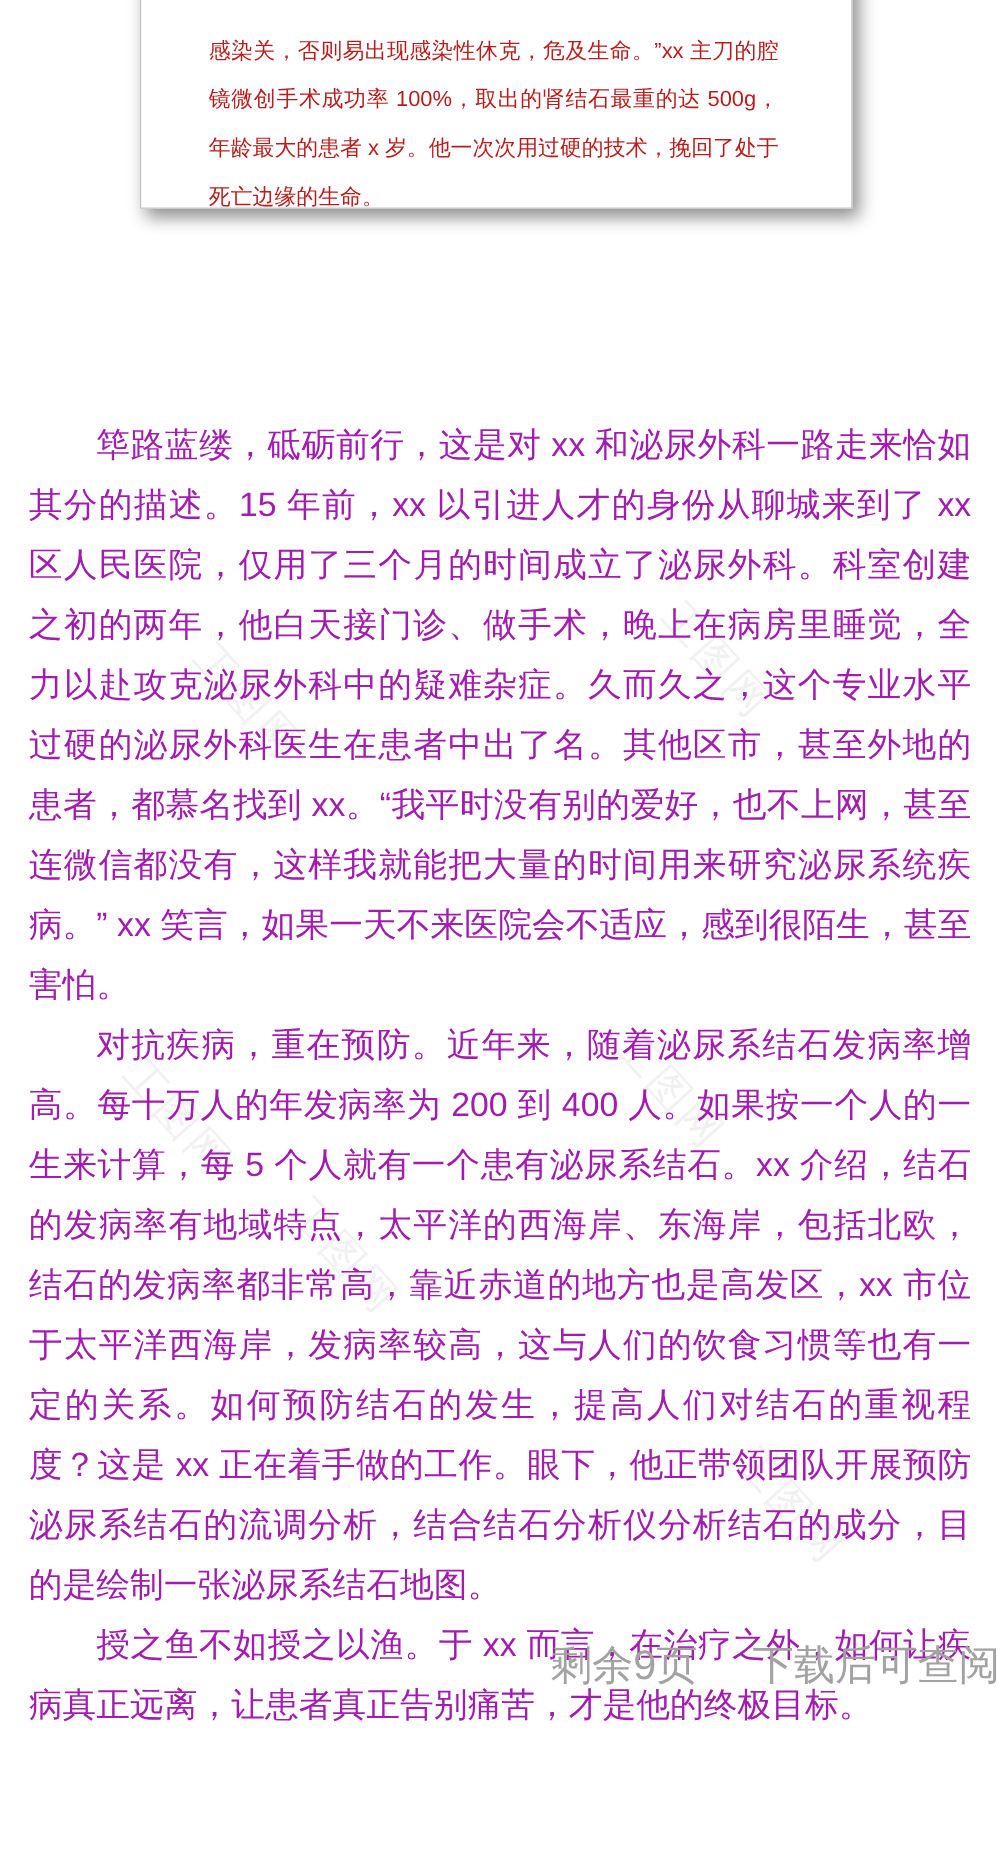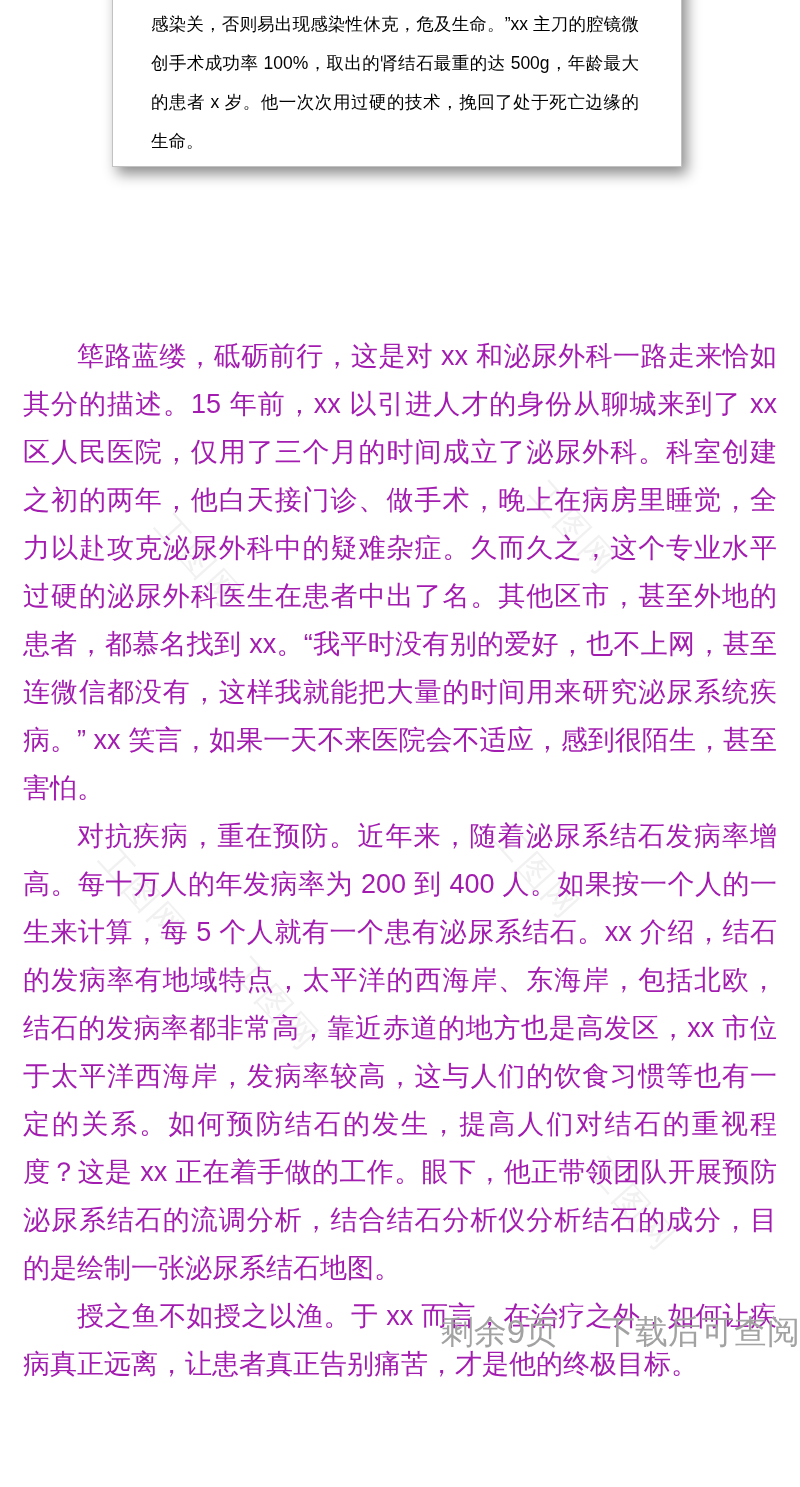--- a/index.html
+++ b/index.html
@@ -41,24 +41,24 @@
     position: absolute;
     left: 112px; top: -24px;
     width: 570px; height: 191px;
     background: #ffffff;
     border: 1px solid #c2c2c2;
     box-shadow: 5px 7px 13px rgba(0, 0, 0, 0.45);
     padding: 28px 42px 0 38px;
     z-index: 3;
   }
   .page-card p {
-    margin: 0;
+    margin: 16px;
     font-size: 17.5px;
     line-height: 39px;
-    color: #000000;
+    color: #b91c1c;
     text-align: justify;
   }
 
   
   .doc-body {
     position: absolute;
     left: 23px; top: 332px;
     width: 754px;
     z-index: 2;
   }

